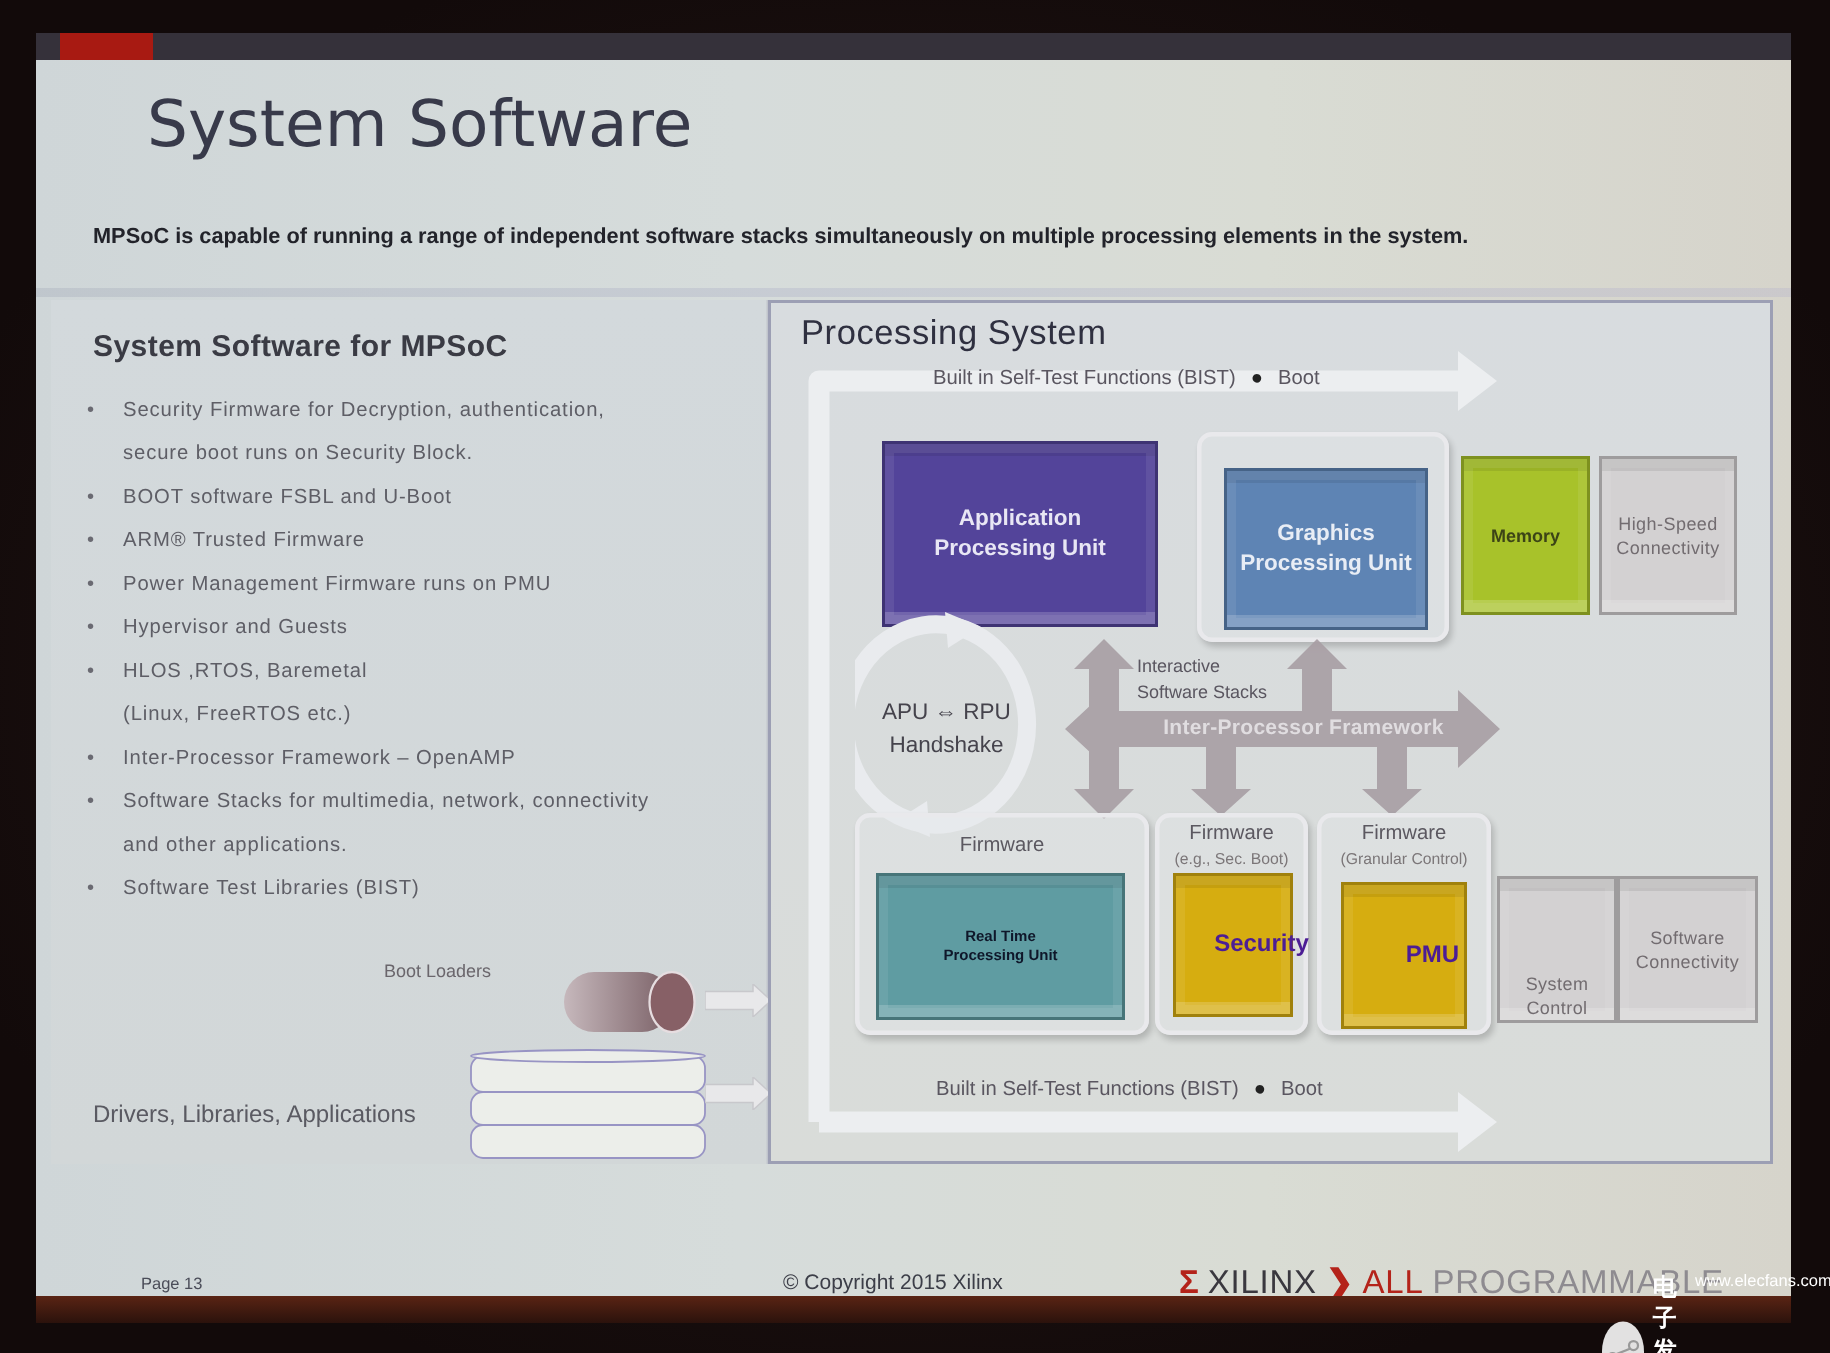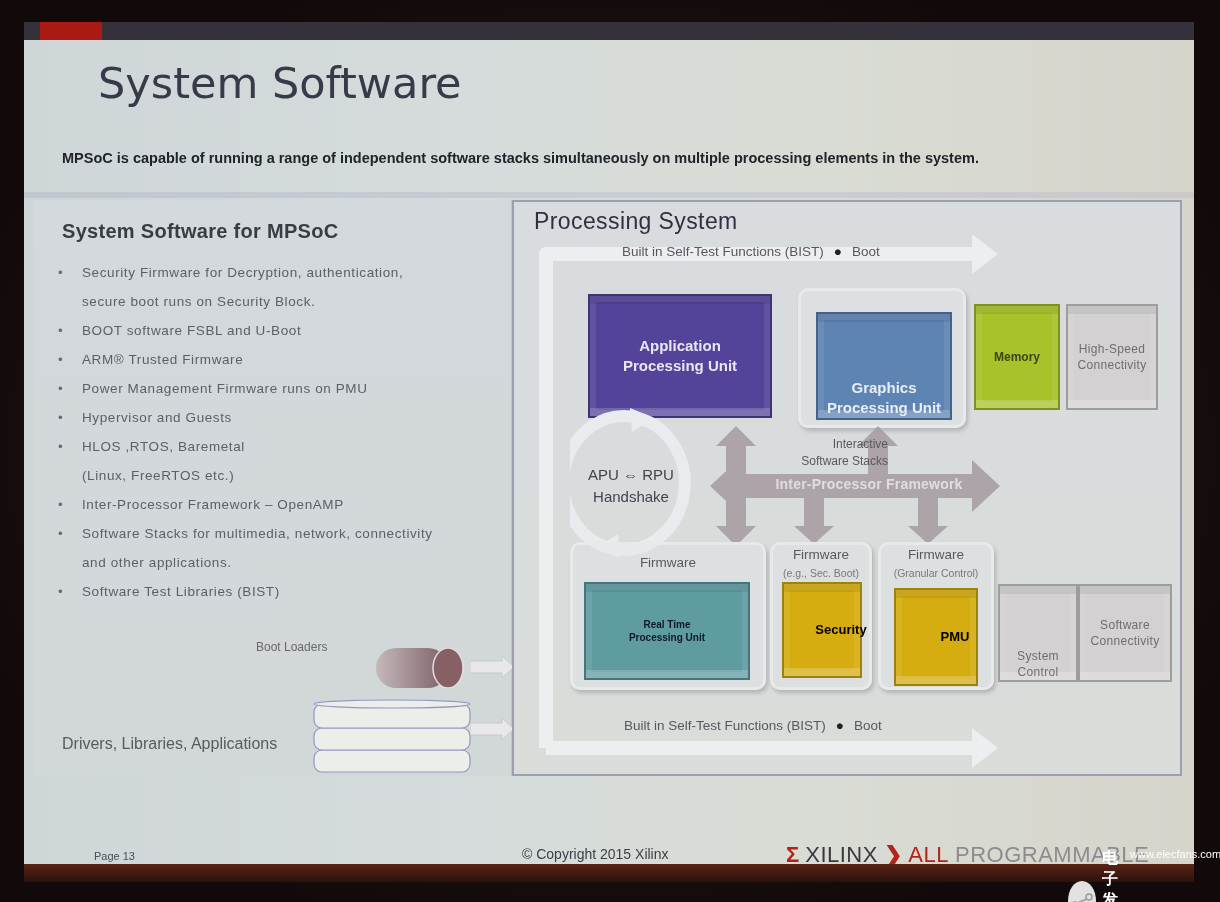--- a/index.html
+++ b/index.html
@@ -47,29 +47,29 @@
   .bist-band .dot { margin: 0 10px; color: #222; }
 
   .unit { position: absolute; display: flex; align-items: center; justify-content: center; text-align: center;
     font-weight: bold; line-height: 1.35; border: 2px solid rgba(0,0,0,.25);
     box-shadow: inset 0 0 0 6px rgba(255,255,255,.08), inset 0 -8px 0 rgba(255,255,255,.18), inset 0 8px 0 rgba(0,0,0,.08); }
   .unit.apu { background: #53449a; color: #e8e6f4; font-size: 15px; }
   .unit.gpu { background: #5e84b4; color: #e8edf5; font-size: 15px; }
   .unit.rpu { background: #5f9ca2; color: #0f172a; font-size: 10px; }
   .unit.memory { background: #a8c22a; color: #3c4416; font-size: 12px; }
   .unit.grey { background: #d3d1d2; color: #726c70; font-size: 12px; font-weight: normal; letter-spacing: .3px; }
-  .unit.yellow { background: #d6ad10; color: #000000; font-size: 13px; padding-left: 38px; }
+  .unit.yellow { background: #d6ad10; color: #4c1d95; font-size: 16px; padding-left: 38px; }
 
   .frame-box { position: absolute; border: 3px solid #e9e9ec; border-radius: 10px; background: rgba(230,232,234,.35);
     box-shadow: 2px 3px 4px rgba(0,0,0,.18); }
   .fw-label { position: absolute; width: 100%; text-align: center; font-size: 13.5px; color: #5b5860; }
   .fw-sub { position: absolute; width: 100%; text-align: center; font-size: 10.5px; color: #7b7678; }
 
   .handshake-label { position: absolute; left: 62px; top: 262px; width: 110px; text-align: center; font-size: 15px; color: #45434c; line-height: 22px; }
-  .interactive-label { position: absolute; left: 244px; top: 234px; width: 130px; text-align: right; font-size: 12px; color: #5a5660; line-height: 17px; }
+  .interactive-label { position: absolute; left: 244px; top: 234px; width: 130px; text-align: left; font-size: 12px; color: #5a5660; line-height: 17px; }
   .ipf-label { position: absolute; left: 230px; top: 274px; width: 250px; text-align: center; font-size: 14px; font-weight: bold; color: #e0dde0; letter-spacing: .2px; }
 
   .footer-page { position: absolute; left: 70px; top: 828px; font-size: 11px; color: #4a4c58; }
   .footer-copy { position: absolute; left: 498px; top: 824px; font-size: 14px; color: #3c3e48; }
   .footer-brand { position: absolute; left: 762px; top: 820px; display: flex; align-items: center; gap: 6px; font-size: 22px; }
   .brand-mark { color: #b4231a; font-weight: bold; font-size: 22px; }
   .brand-name { color: #3a383f; letter-spacing: .5px; }
   .brand-chev { color: #b4231a; font-weight: bold; }
   .brand-all { color: #b4231a; letter-spacing: .5px; }
   .brand-prog { color: #8e8b90; letter-spacing: .5px; }
@@ -154,21 +154,21 @@
       </div>
 
       <div class="unit apu" style="left:74px; top:92px; width:184px; height:124px;">
         <div>
             <div>Application</div>
             <div>Processing Unit</div>
           </div>
       </div>
 
       <div class="frame-box" style="left:284px; top:86px; width:168px; height:140px;"></div>
-      <div class="unit gpu" style="left:302px; top:110px; width:136px; height:108px;align-items:flex-end;">
+      <div class="unit gpu" style="left:302px; top:110px; width:136px; height:108px;">
         <div>
             <div>Graphics</div>
             <div>Processing Unit</div>
           </div>
       </div>
 
       <div class="unit memory" style="left:460px; top:102px; width:86px; height:106px;">
         <div>Memory</div>
       </div>
       <div class="unit grey" style="left:552px; top:102px; width:92px; height:106px;">

